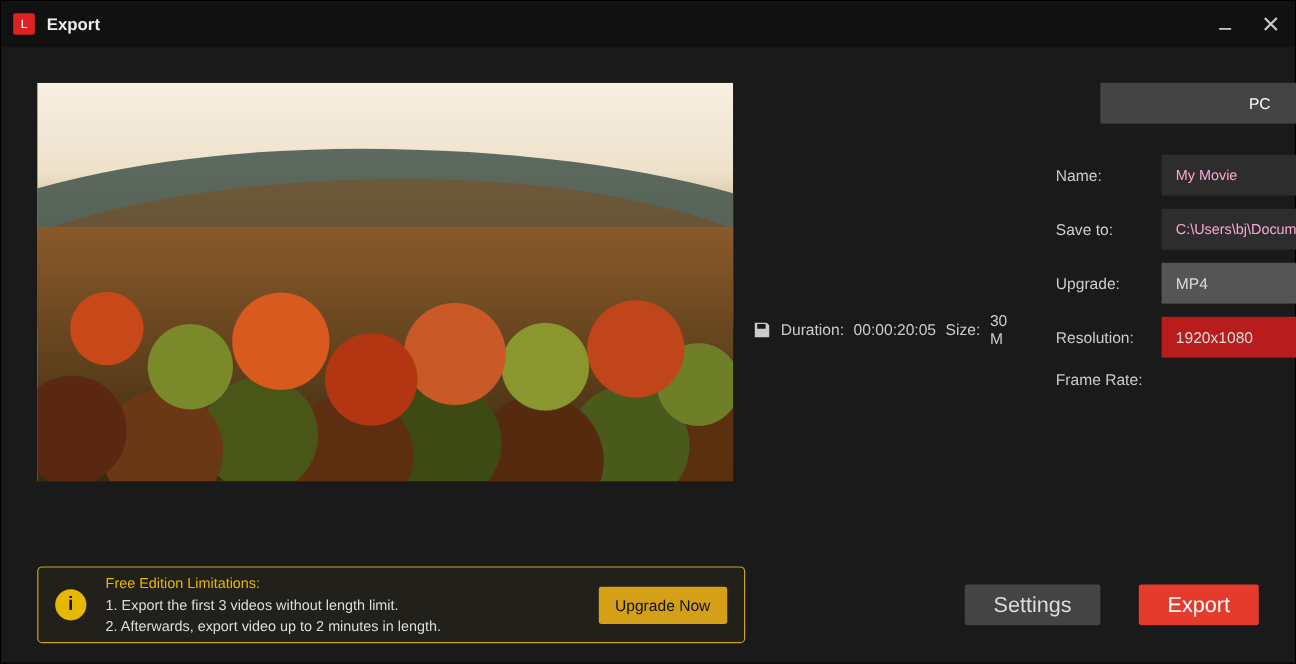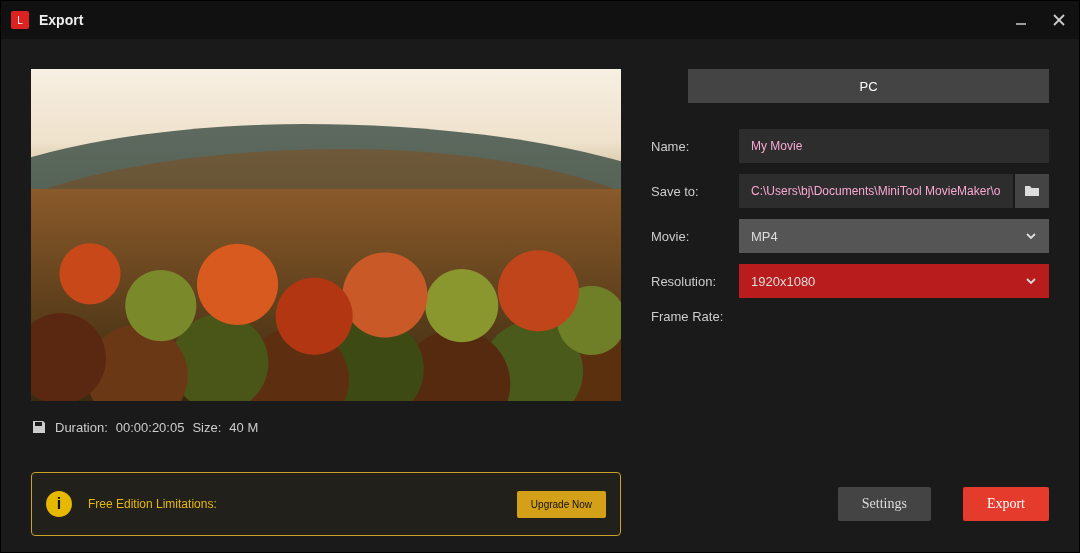--- a/index.html
+++ b/index.html
@@ -4,21 +4,21 @@
 <style>
   * { box-sizing: border-box; margin: 0; padding: 0; font-family: -apple-system, "Segoe UI", Arial, sans-serif; }
   html, body { width: 1080px; height: 553px; background: #0a0a0a; color: #ddd; overflow: hidden; }
   .window { width: 1080px; height: 553px; background: #1a1a1a; display: flex; flex-direction: column; border: 1px solid #000; }
   .titlebar { height: 38px; background: #111; display: flex; align-items: center; padding: 0 10px; }
   .app-icon { width: 18px; height: 18px; background: #d22; border-radius: 2px; display: flex; align-items: center; justify-content: center; font-size: 10px; color: #fff; margin-right: 10px; }
   .title { font-size: 14px; font-weight: 600; color: #eee; flex: 1; }
   .win-controls { display: flex; gap: 18px; align-items: center; }
   .win-btn { width: 20px; height: 20px; display: flex; align-items: center; justify-content: center; color: #ccc; cursor: pointer; }
   .content { flex: 1; display: flex; padding: 30px 30px 10px 30px; gap: 30px; }
-  .left { flex: 0 0 590px; display: flex; flex-direction: column; }
+  .left { flex: 0 0 590px; display: flex; flex-direction: row; gap: 16px; }
   .preview { width: 590px; height: 332px; background: #222; position: relative; overflow: hidden; }
   .sky { position: absolute; inset: 0; background: linear-gradient(to bottom, #f7efe2 0%, #efe2cc 22%, #d8c8a8 30%); }
   .hill1 { position: absolute; left: -50px; right: -50px; top: 55px; height: 150px; background: linear-gradient(to bottom, #5e6a5f, #4c5a4d); border-radius: 50% 55% 0 0 / 100% 100% 0 0; transform: scaleX(1.3); }
   .hill2 { position: absolute; left: -80px; right: -80px; top: 80px; height: 120px; background: linear-gradient(to bottom, #6e5a3a, #5b4a30); border-radius: 55% 50% 0 0 / 100% 100% 0 0; }
   .trees { position: absolute; left: 0; right: 0; top: 120px; bottom: 0; background:
       radial-gradient(circle at 10% 40%, #c9481a 0 30px, transparent 31px),
       radial-gradient(circle at 22% 55%, #7a8a2a 0 35px, transparent 36px),
       radial-gradient(circle at 35% 45%, #d95a1e 0 40px, transparent 41px),
       radial-gradient(circle at 48% 60%, #b33612 0 38px, transparent 39px),
       radial-gradient(circle at 60% 50%, #c95a28 0 42px, transparent 43px),
@@ -47,23 +47,23 @@
   .field-wrap { flex: 1; display: flex; }
   .browse { width: 34px; height: 34px; background: #444; margin-left: 2px; display: flex; align-items: center; justify-content: center; cursor: pointer; }
   .select { flex: 1; height: 34px; background: #b91c1c; display: flex; align-items: center; padding: 0 12px; justify-content: space-between; cursor: pointer; font-size: 13px; }
   .select.highlight { background: #555; }
   .chev { width: 12px; height: 12px; }
   .footer { height: 80px; display: flex; align-items: center; padding: 0 30px 16px 30px; gap: 20px; }
   .limitations { flex: 0 0 590px; height: 64px; border: 1px solid #c9a227; border-radius: 4px; background: rgba(201,162,39,0.05); display: flex; align-items: center; padding: 0 14px; gap: 16px; }
   .info-icon { width: 26px; height: 26px; border-radius: 50%; background: #e6b800; color: #111; display: flex; align-items: center; justify-content: center; font-weight: 700; font-size: 16px; flex: 0 0 26px; }
   .lim-text { flex: 1; font-size: 12px; line-height: 1.5; color: #ddd; }
   .lim-title { color: #e6b800; }
-  .upgrade { background: #d4a017; color: #111; border: none; padding: 8px 14px; font-size: 10px; border-radius: 2px; cursor: pointer; }
+  .upgrade { background: #d4a017; color: #111; border: none; padding: 8px 14px; font-size: 13px; border-radius: 2px; cursor: pointer; }
   .spacer { flex: 1; }
-  .btn { height: 34px; padding: 4px 24px; border: none; font-size: 14px; border-radius: 2px; cursor: pointer; font-family: Liberation Serif, serif; }
+  .btn { height: 34px; padding: 4px 24px; border: none; font-size: 18px; border-radius: 2px; cursor: pointer; }
   .btn-settings { background: #444; color: #ddd; margin-right: 12px; }
   .btn-export { background: #e43b2c; color: #fff; }
   svg { display: block; }
 </style>
 </head>
 <body>
 
 <div class="window">
 
   <div class="titlebar">
@@ -94,21 +94,21 @@
       </div>
       <div class="meta">
         <span class="save-icon">
           <svg viewBox="0 0 16 16" width="16" height="16">
               <path d="M2 2h10l2 2v10H2V2zm2 1v4h7V3H4zm1 7h6v3H5v-3z" fill="#ccc"></path>
             </svg>
         </span>
         <span>Duration:</span>
         <span>00:00:20:05</span>
         <span>Size:</span>
-        <span>40 M</span>
+        <span>30 M</span>
       </div>
     </div>
 
     <div class="right">
       <div class="tabs">
         <div class="tab active">PC</div>
       </div>
 
       <div class="row">
         <div class="label">Name:</div>
@@ -123,21 +123,21 @@
             <span>
               <svg viewBox="0 0 16 16" width="16" height="16">
                   <path d="M1 3h5l1.5 2H15v8H1V3z" fill="#ddd"></path>
                 </svg>
             </span>
           </div>
         </div>
       </div>
 
       <div class="row">
-        <div class="label">Movie:</div>
+        <div class="label">Upgrade:</div>
         <div class="select highlight">
           <span>MP4</span>
           <span>
               <svg class="chev" viewBox="0 0 12 12">
                 <path d="M2 4l4 4 4-4" stroke="#ddd" stroke-width="1.8" fill="none"></path>
               </svg>
             </span>
         </div>
       </div>
 
@@ -157,20 +157,22 @@
         <div class="label">Frame Rate:</div>
       </div>
     </div>
   </div>
 
   <div class="footer">
     <div class="limitations">
       <div class="info-icon">i</div>
       <div class="lim-text">
         <div class="lim-title">Free Edition Limitations:</div>
+        <div>1. Export the first 3 videos without length limit.</div>
+        <div>2. Afterwards, export video up to 2 minutes in length.</div>
       </div>
       <button class="upgrade">Upgrade Now</button>
     </div>
     <div class="spacer"></div>
     <button class="btn btn-settings">Settings</button>
     <button class="btn btn-export">Export</button>
   </div>
 
 </div>
 

